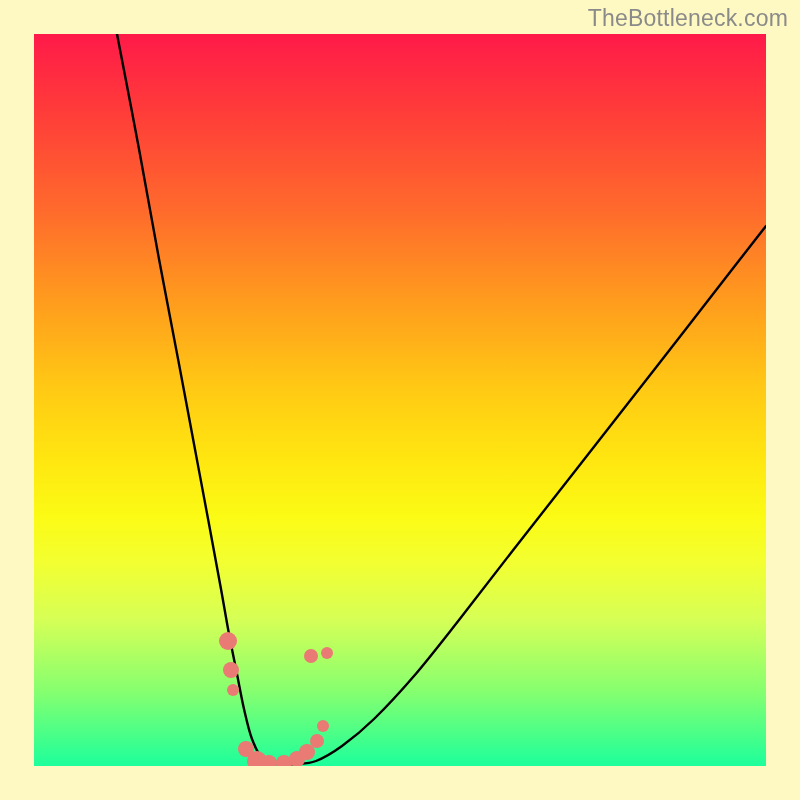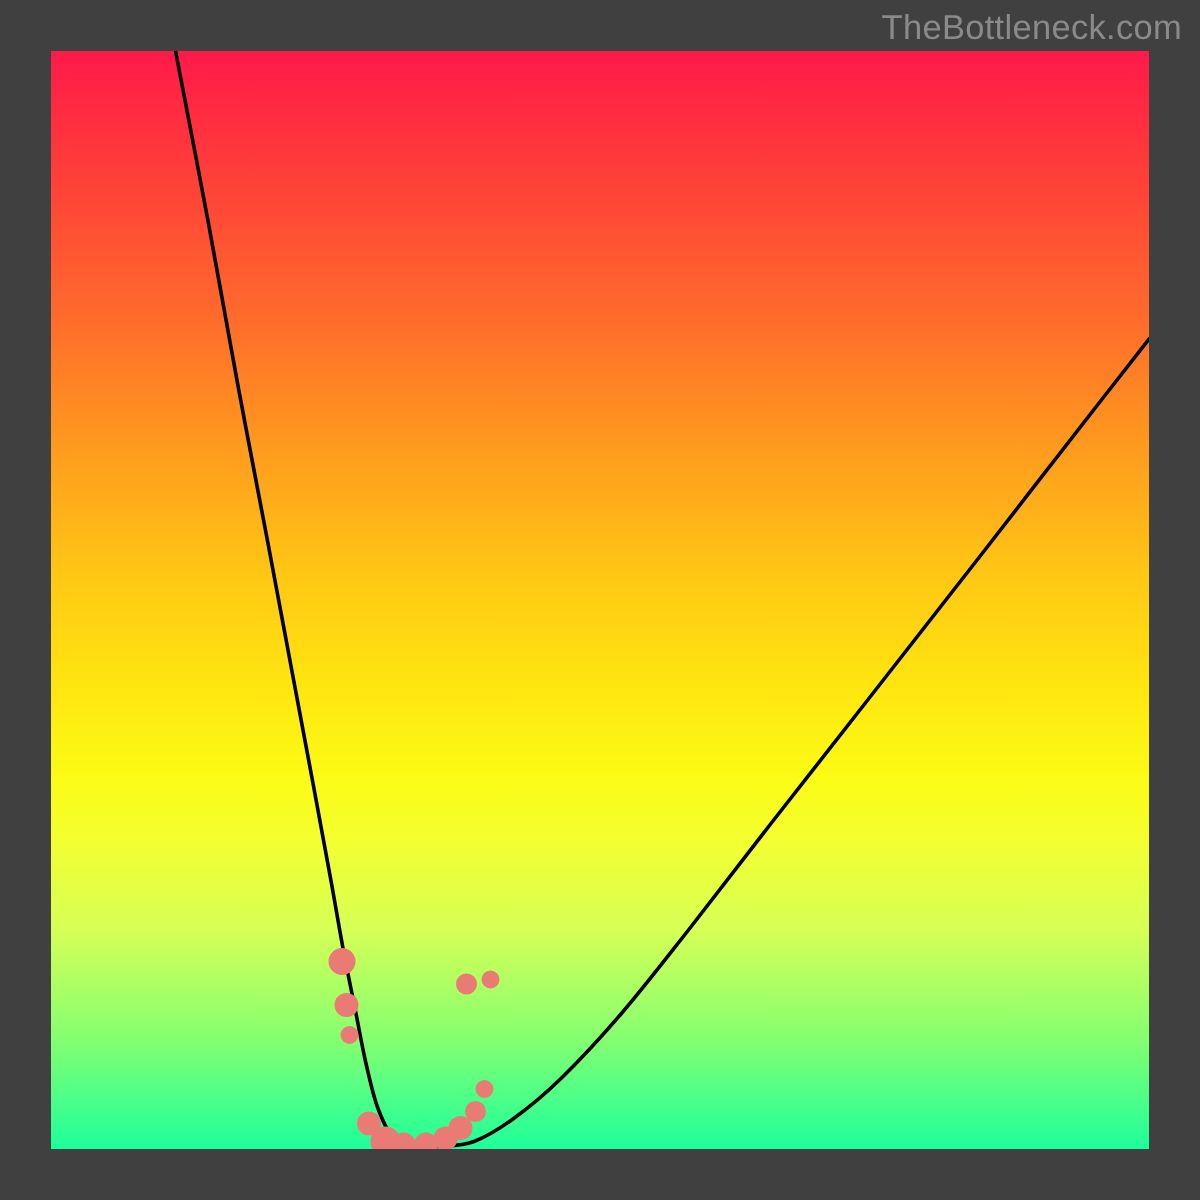--- a/index.html
+++ b/index.html
@@ -7,21 +7,21 @@
     padding: 0;
     width: 800px;
     height: 800px;
     background: #000;
     overflow: hidden;
   }
   .outer {
     position: relative;
     width: 800px;
     height: 800px;
-    background: #404040;
+    background: #fef9c3;
   }
   .plot {
     position: absolute;
     left: 34px;
     top: 34px;
     width: 732px;
     height: 732px;
     background: linear-gradient(to bottom,
       #ff1a49 0%,
       #ff3a3a 10%,

